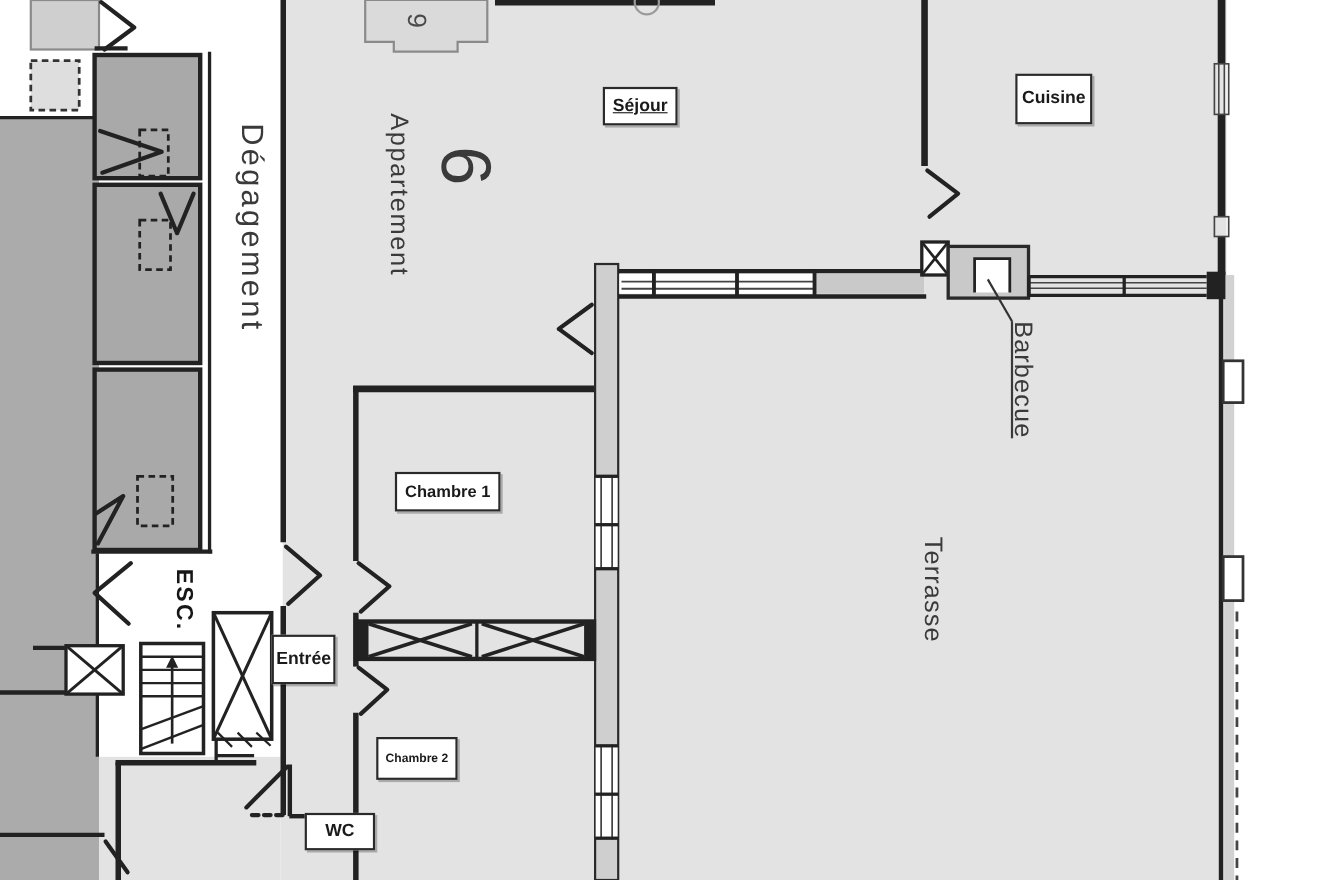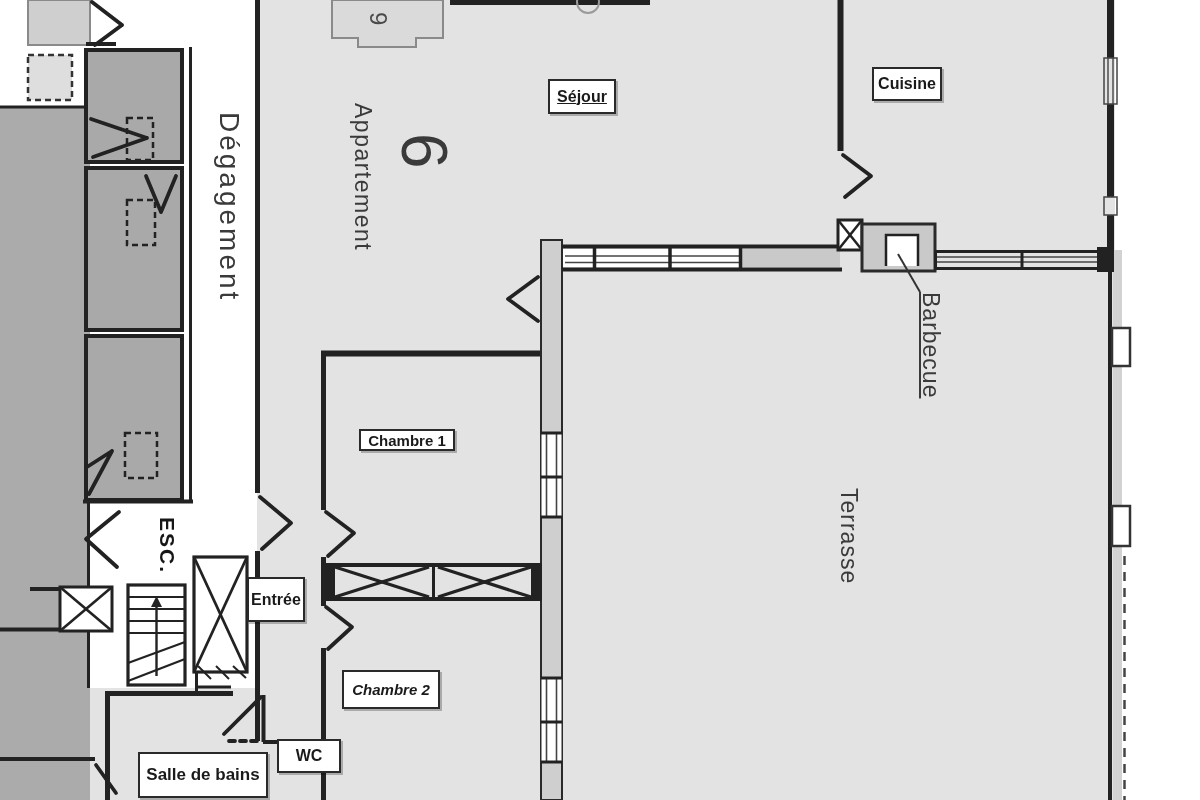--- a/index.html
+++ b/index.html
@@ -215,25 +215,24 @@
   <g>
     <rect x="60" y="587" width="52" height="44" class="f-white sr" stroke-width="3"></rect>
     <line x1="60" y1="587" x2="112" y2="631" class="sw" stroke-width="2.6"></line>
     <line x1="112" y1="587" x2="60" y2="631" class="sw" stroke-width="2.6"></line>
     <line x1="30" y1="589" x2="60" y2="589" class="sw" stroke-width="4"></line>
     <line x1="0" y1="629.5" x2="60" y2="629.5" class="sw" stroke-width="4"></line>
   </g>
 </svg>
 
   <div class="room-label" style="left:548px;top:79px;width:68px;height:35px;text-decoration:underline;">Séjour</div>
-  <div class="room-label" style="left:872px;top:67px;width:70px;height:34px;">Cuisine</div>
-  <div class="room-label" style="left:359px;top:429px;width:96px;height:22px;font-size:15px;">Chambre 1</div>
+  <div class="room-label" style="left:923px;top:67px;width:70px;height:46px;">Cuisine</div>
+  <div class="room-label" style="left:359px;top:429px;width:96px;height:36px;font-size:15px;">Chambre 1</div>
   <div class="room-label" style="left:247px;top:577px;width:58px;height:45px;border-width:2.5px;">Entrée</div>
-  <div class="room-label" style="left:342px;top:670px;width:98px;height:39px;font-size:15px;font-style:italic;">Chambre 2</div>
-  <div class="room-label" style="left:138px;top:752px;width:130px;height:46px;font-size:17px;">Salle de bains</div>
+  <div class="room-label" style="left:342px;top:670px;width:74px;height:39px;font-size:11px;">Chambre 2</div>
   <div class="room-label" style="left:277px;top:739px;width:64px;height:34px;">WC</div>
 
   <div class="vlabel vl-app" style="left:374px;top:103px;">Appartement</div>
   <div class="vlabel vl-six" style="left:456px;top:133px;">6</div>
   <div class="vlabel vl-deg" style="left:243px;top:112px;">Dégagement</div>
   <div class="vlabel vl-bbq" style="left:942px;top:292px;">Barbecue</div>
   <div class="vlabel vl-ter" style="left:860px;top:488px;">Terrasse</div>
   <div class="vlabel vl-esc" style="left:178px;top:517px;">ESC.</div>
   <div class="vlabel vl-nine" style="left:390px;top:12px;">9</div>
 </div>

